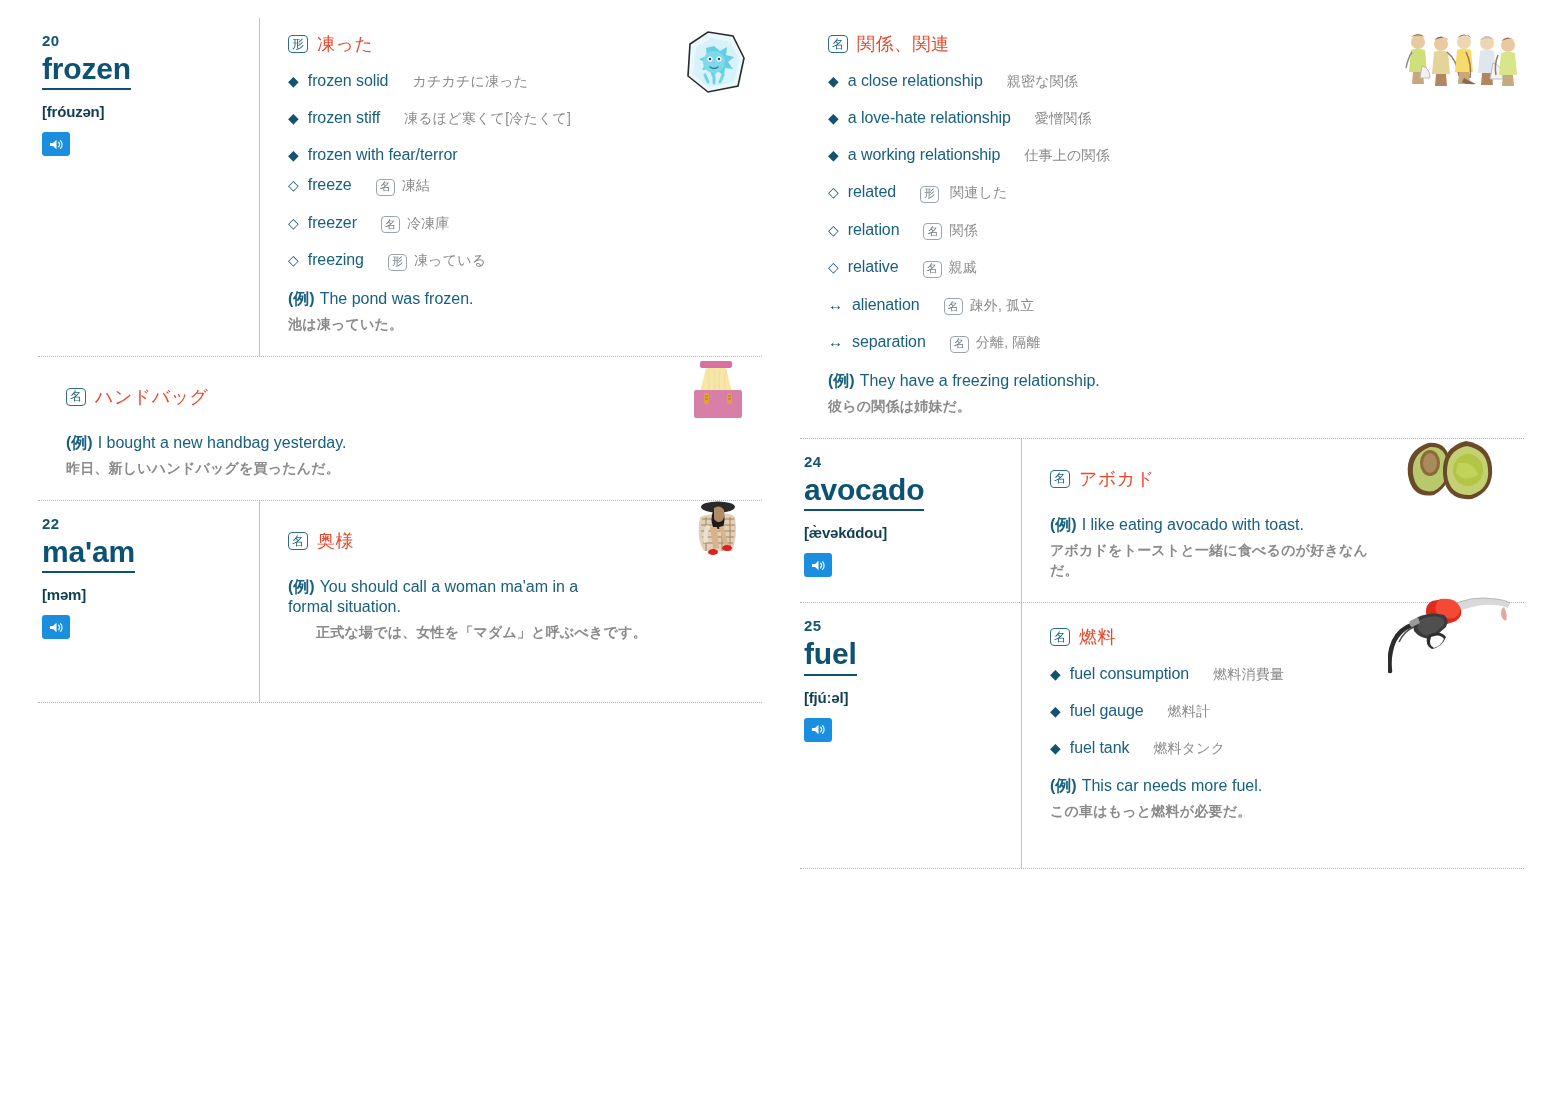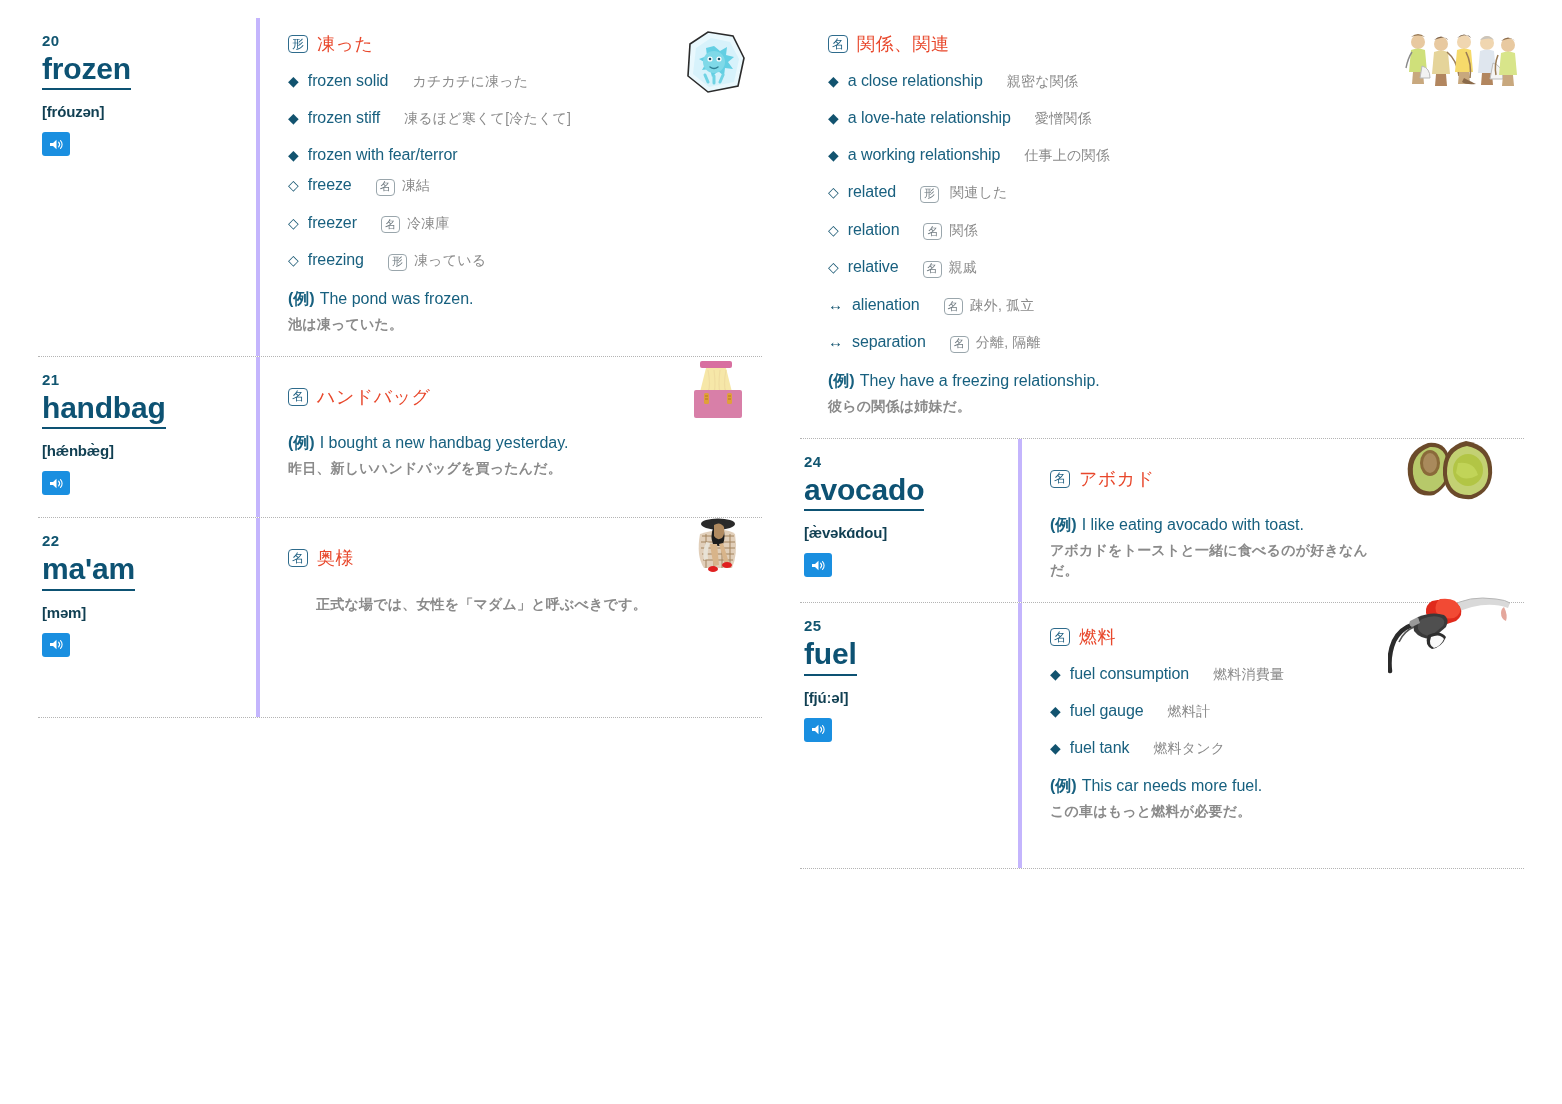--- a/index.html
+++ b/index.html
@@ -29,21 +29,21 @@
     padding: 0;
   }
   .entry-inner {
     display: flex;
     width: 100%;
   }
   .head-cell {
     width: 222px;
     flex: 0 0 222px;
     padding: 14px 24px 22px 4px;
-    border-right: 4px solid #c4b5fd;
+    border-right: 1px solid #c4b5fd;
     position: relative;
   }
   .body-cell {
     flex: 1 1 auto;
     padding: 14px 8px 22px 28px;
     position: relative;
     min-width: 0;
   }
   .sep {
     border-bottom: 1px dotted #b4b4b4;
@@ -275,34 +275,20 @@
             <span class="ex-label">(例)</span><span>The pond was frozen.</span>
           </div>
           <div class="ex-ja">池は凍っていた。</div>
         </div>
       </div>
     </div>
     <div class="sep"></div>
 
     <div class="entry">
       <div class="entry-inner">
-        <div class="head-cell">
-          <div class="num">21</div>
-          <div class="headword">handbag</div>
-          <div class="phon">[hǽnbæ̀g]</div>
-          <div class="audio-btn">
-            <span>
-              <svg width="15" height="13" viewBox="0 0 15 13">
-                <path d="M1 5h3L7.5 1.8v9.4L4 8H1z" fill="#ffffff"></path>
-                <path d="M9.6 4.2a3.4 3.4 0 0 1 0 4.6" stroke="#ffffff" stroke-width="1.1" fill="none" stroke-linecap="round"></path>
-                <path d="M11.5 2.6a5.6 5.6 0 0 1 0 7.8" stroke="#ffffff" stroke-width="1.1" fill="none" stroke-linecap="round"></path>
-              </svg>
-            </span>
-          </div>
-        </div>
         <div class="body-cell" style="padding-top:28px">
           <div class="thumb" style="top:0">
             <svg width="64" height="66" viewBox="0 0 64 66">
               <rect x="14" y="4" width="32" height="7" rx="2" fill="#d86fa0"></rect>
               <path d="M20 11 h20 l6 24 H14 z" fill="#f6e7a8"></path>
               <path d="M22 13 q3 16 0 22 M28 13 q2 16 0 22 M34 13 q-2 16 0 22 M40 13 q-3 16 0 22" stroke="#efdca0" stroke-width="1.2" fill="none"></path>
               <path d="M20 34 q-1 10 0 14 M44 34 q1 10 0 14" stroke="#e7dcc9" stroke-width="2.4" fill="none"></path>
               <rect x="8" y="33" width="48" height="28" rx="2" fill="#d87fa8"></rect>
               <rect x="18" y="36" width="5" height="11" rx="1.5" fill="#e0a03a"></rect>
               <rect x="41" y="36" width="5" height="11" rx="1.5" fill="#e0a03a"></rect>
@@ -356,20 +342,23 @@
               <ellipse cx="41" cy="51" rx="5" ry="3" fill="#e02020"></ellipse>
               <path d="M20 28 q-4 10 -2 18 l4 -1 q-1 -9 2 -16 z" fill="#e8e2d6"></path>
             </svg>
           </div>
 
           <div class="sense-line" style="margin-bottom:24px">
             <span class="pos-badge">名</span>
             <span class="sense-jp">奥様</span>
           </div>
 
+          <div class="ex-en ex-narrow">
+            <span class="ex-label">(例)</span><span>You should call a woman ma'am in a formal situation.</span>
+          </div>
           <div class="ex-ja ex-narrow2">正式な場では、女性を「マダム」と呼ぶべきです。</div>
         </div>
       </div>
     </div>
     <div class="sep"></div>
 
   </div>
 
   <div class="column right">
 

